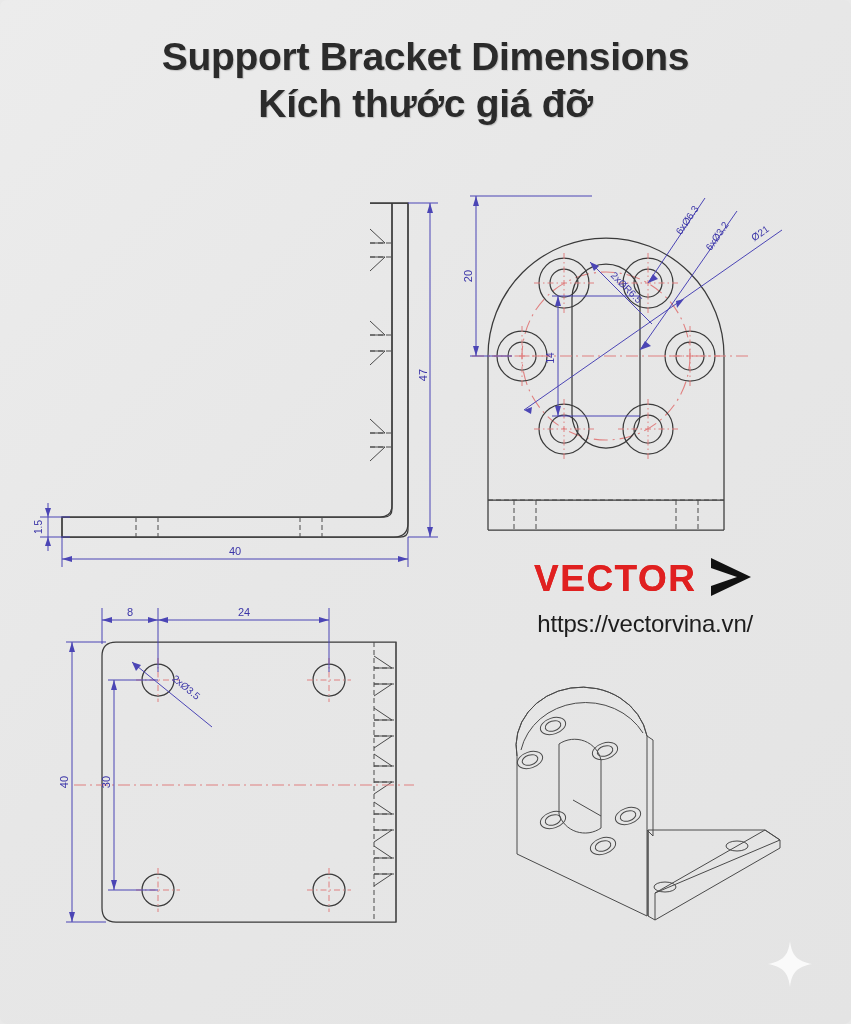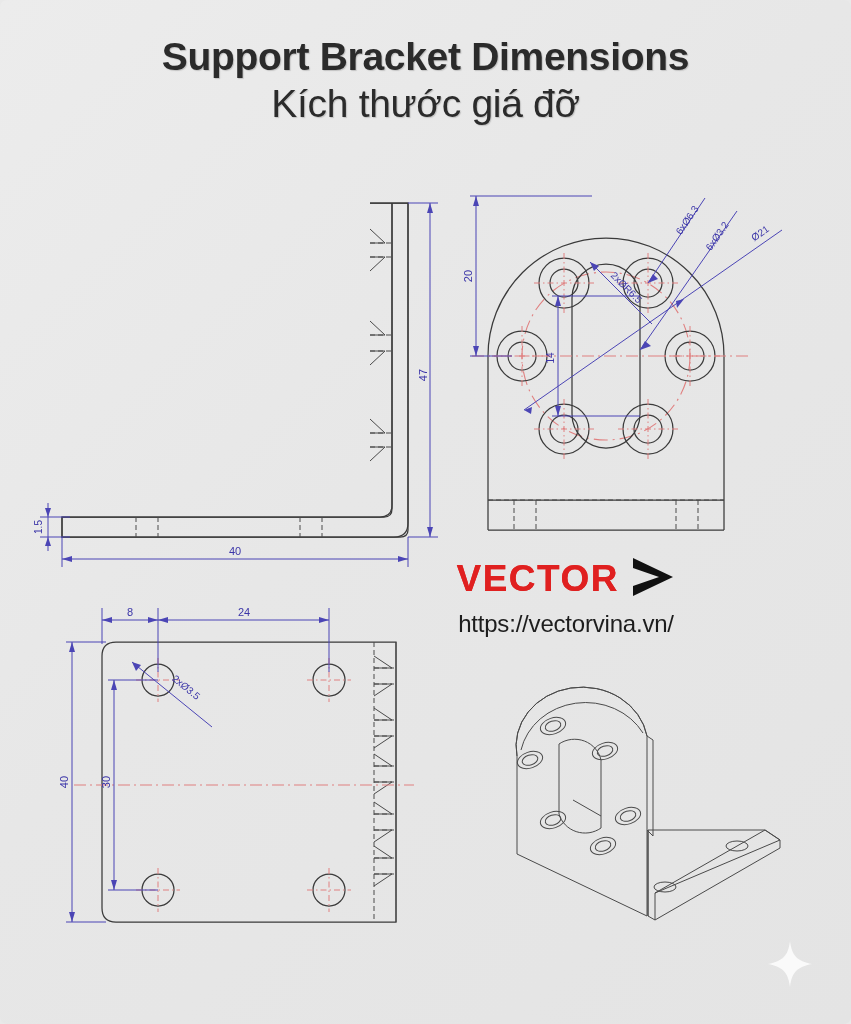--- a/index.html
+++ b/index.html
@@ -21,39 +21,39 @@
     position:absolute;top:34px;left:0;width:851px;
     text-align:center;
     color:#2b2b2b;
   }
   #title-block .t-en{
     font-size:39px;font-weight:bold;line-height:46px;
     letter-spacing:-0.3px;
     text-shadow:1px 1px 1px rgba(120,120,120,.35);
   }
   #title-block .t-vi{
-    font-size:39px;font-weight:normal;line-height:48px;
+    font-size:39px;font-weight:bold;line-height:48px;
     letter-spacing:-0.3px;
     text-shadow:1px 1px 1px rgba(120,120,120,.35);
   }
   
   svg.draw{position:absolute;overflow:visible;}
   .obj{fill:none;stroke:#3a3a3a;stroke-width:1.25;}
   .objthin{fill:none;stroke:#4a4a4a;stroke-width:1;}
   .hidden-ln{fill:none;stroke:#4a4a4a;stroke-width:1;stroke-dasharray:5 3;}
   .center-ln{fill:none;stroke:#e08080;stroke-width:1.1;stroke-dasharray:12 4 2 4;}
   .center-sm{fill:none;stroke:#e08080;stroke-width:1;stroke-dasharray:6 3 1.5 3;}
   .bolt-circle{fill:none;stroke:#e08080;stroke-width:1.1;stroke-dasharray:14 5 2 5;}
   .dim{fill:none;stroke:#4b45b5;stroke-width:1;}
   .dimtx{fill:#3b35a8;font-family:"Liberation Sans",sans-serif;font-size:11px;}
   .dimtx-s{fill:#3b35a8;font-family:"Liberation Sans",sans-serif;font-size:10px;}
   .arrowhead{fill:#4b45b5;}
   
   #brand{
-    position:absolute;left:421px;top:556px;width:290px;text-align:center;
+    position:absolute;left:463px;top:556px;width:290px;text-align:right;
   }
   #brand .word{
     font-size:37px;font-weight:bold;letter-spacing:1.5px;
     background:linear-gradient(180deg,#f05a4f 0%,#e01b1b 50%,#b81010 100%);
     -webkit-background-clip:text;background-clip:text;
     color:#e02020;
     display:inline-block;vertical-align:middle;
   }
   #brand .chev{display:inline-block;vertical-align:middle;margin-left:6px;}
   #brand .url{

